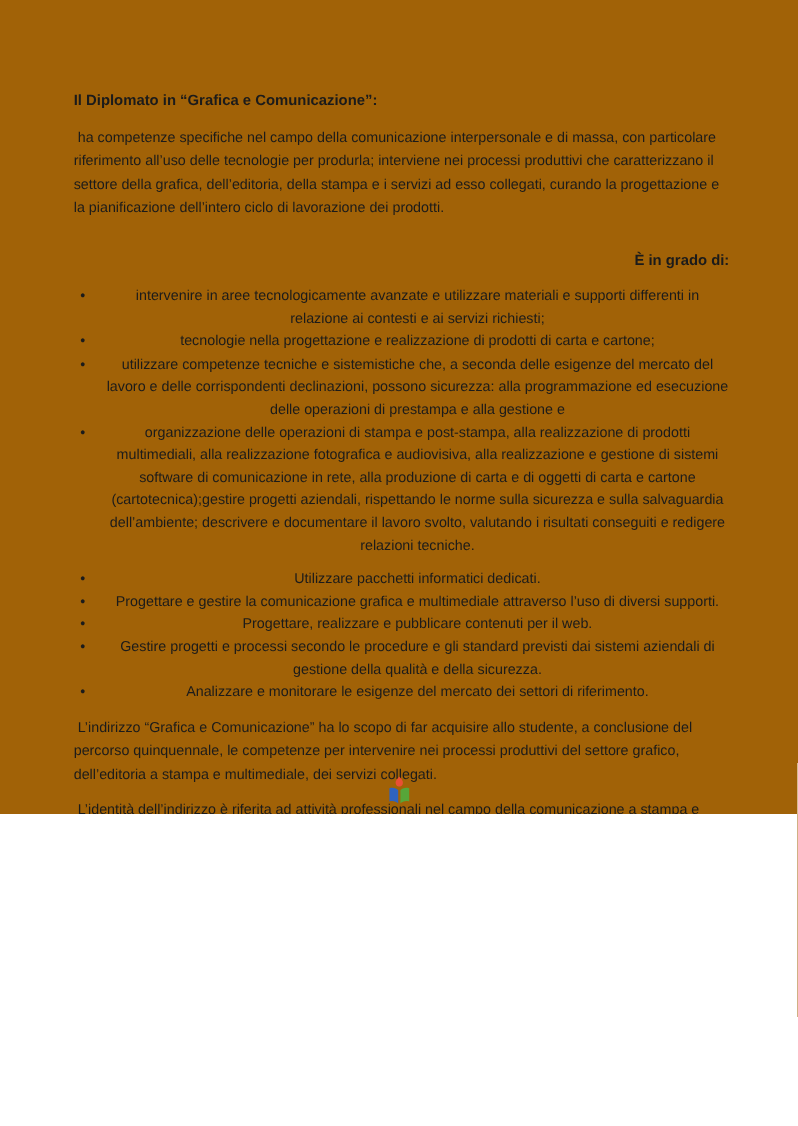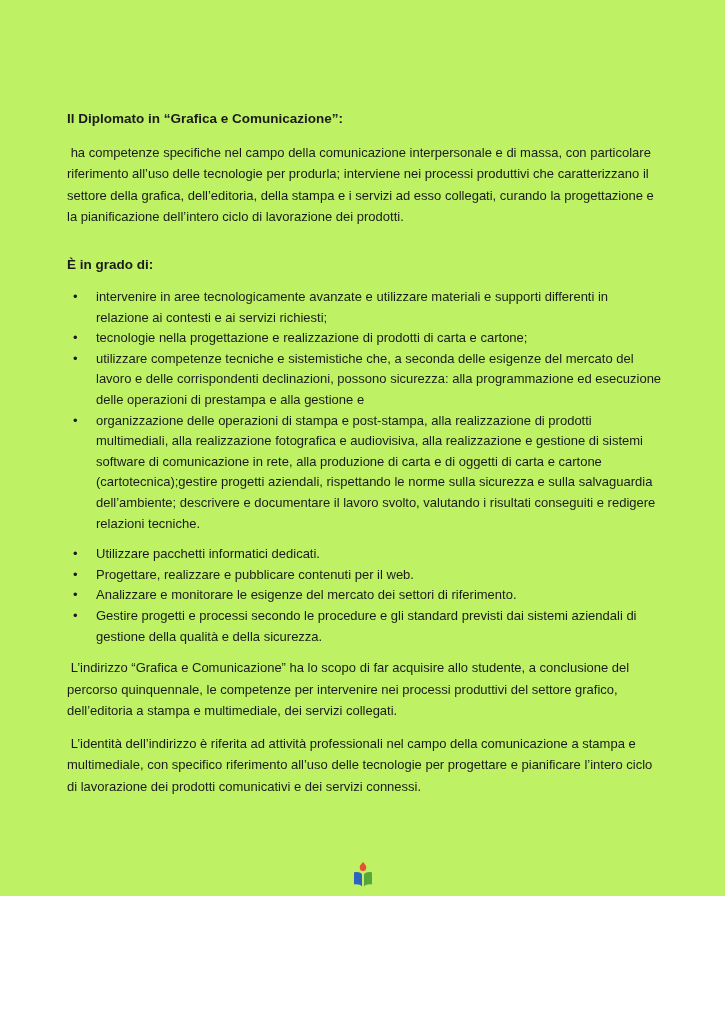--- a/index.html
+++ b/index.html
@@ -1,23 +1,23 @@
 <!DOCTYPE html>
 <html><head>
 <meta charset="utf-8">
 <style>
   html, body { margin: 0; padding: 0; background: #ffffff; }
   .page {
     position: relative;
     width: 725px;
-    height: 896px;
+    height: 740px;
     margin: 0 auto;
-    background: #bef264;
+    background: #a16207;
     box-sizing: border-box;
-    padding: 108px 62px 0 67px;
+    padding: 80px 62px 0 67px;
     font-family: "Liberation Sans", sans-serif;
     font-size: 13px;
     color: #1b1b1b;
     overflow: hidden;
   }
   .doc-title {
     font-size: 13.5px;
     font-weight: bold;
     line-height: 21.5px;
     margin: 0 0 12px 0;
@@ -27,25 +27,27 @@
     margin: 0 0 11px 0;
     line-height: 21.5px;
     white-space: pre-wrap;
   }
   .para.gap-after { margin-bottom: 26px; }
   .sub-heading {
     font-size: 13.5px;
     font-weight: bold;
     line-height: 21.5px;
     margin: 0 0 12px 0;
+    text-align: right;
   }
   ul.bullet-list {
     list-style: none;
     margin: 0 0 10px 0;
     padding: 0;
+    text-align: center;
   }
   ul.bullet-list li {
     position: relative;
     padding-left: 29px;
     line-height: 20.6px;
   }
   ul.bullet-list li::before {
     content: "\2022";
     position: absolute;
     left: 6px;
@@ -75,23 +77,24 @@
   <ul class="bullet-list">
     <li>intervenire in aree tecnologicamente avanzate e utilizzare materiali e supporti differenti in relazione ai contesti e ai servizi richiesti;</li>
     <li>tecnologie nella progettazione e realizzazione di prodotti di carta e cartone;</li>
     <li>utilizzare competenze tecniche e sistemistiche che, a seconda delle esigenze del mercato del lavoro e delle corrispondenti declinazioni, possono sicurezza: alla programmazione ed esecuzione delle operazioni di prestampa e alla gestione e</li>
     <li>organizzazione delle operazioni di stampa e post-stampa, alla realizzazione di prodotti multimediali, alla realizzazione fotografica e audiovisiva, alla realizzazione e gestione di sistemi software di comunicazione in rete, alla produzione di carta e di oggetti di carta e cartone (cartotecnica);gestire progetti aziendali, rispettando le norme sulla sicurezza e sulla salvaguardia dell’ambiente; descrivere e documentare il lavoro svolto, valutando i risultati conseguiti e redigere relazioni tecniche.</li>
   </ul>
 
 
   <ul class="bullet-list">
     <li>Utilizzare pacchetti informatici dedicati.</li>
+    <li>Progettare e gestire la comunicazione grafica e multimediale attraverso l’uso di diversi supporti.</li>
     <li>Progettare, realizzare e pubblicare contenuti per il web.</li>
+    <li>Gestire progetti e processi secondo le procedure e gli standard previsti dai sistemi aziendali di gestione della qualità e della sicurezza.</li>
     <li>Analizzare e monitorare le esigenze del mercato dei settori di riferimento.</li>
-    <li>Gestire progetti e processi secondo le procedure e gli standard previsti dai sistemi aziendali di gestione della qualità e della sicurezza.</li>
   </ul>
 
   <p class="para"> L’indirizzo “Grafica e Comunicazione” ha lo scopo di far acquisire allo studente, a conclusione del percorso quinquennale, le competenze per intervenire nei processi produttivi del settore grafico, dell’editoria a stampa e multimediale, dei servizi collegati.</p>
 
   <p class="para"> L’identità dell’indirizzo è riferita ad attività professionali nel campo della comunicazione a stampa e multimediale, con specifico riferimento all’uso delle tecnologie per progettare e pianificare l’intero ciclo di lavorazione dei prodotti comunicativi e dei servizi connessi.</p>
 
   <div class="page-logo">
     <svg width="20" height="26" viewBox="0 0 20 26" xmlns="http://www.w3.org/2000/svg">
       <path d="M10 0 C12.2 2.8 13.8 3.8 13.2 6.6 C12.7 8.7 11.2 9.4 10 9 C8.8 9.4 7.3 8.7 6.8 6.6 C6.2 3.8 7.8 2.8 10 0 Z" fill="#e94f35"></path>
       <path d="M1 10.5 C4 9.5 7.6 10.4 9 12.4 L9 24.5 C7.6 22.6 4 21.8 1 22.6 Z" fill="#2f63c0"></path>

